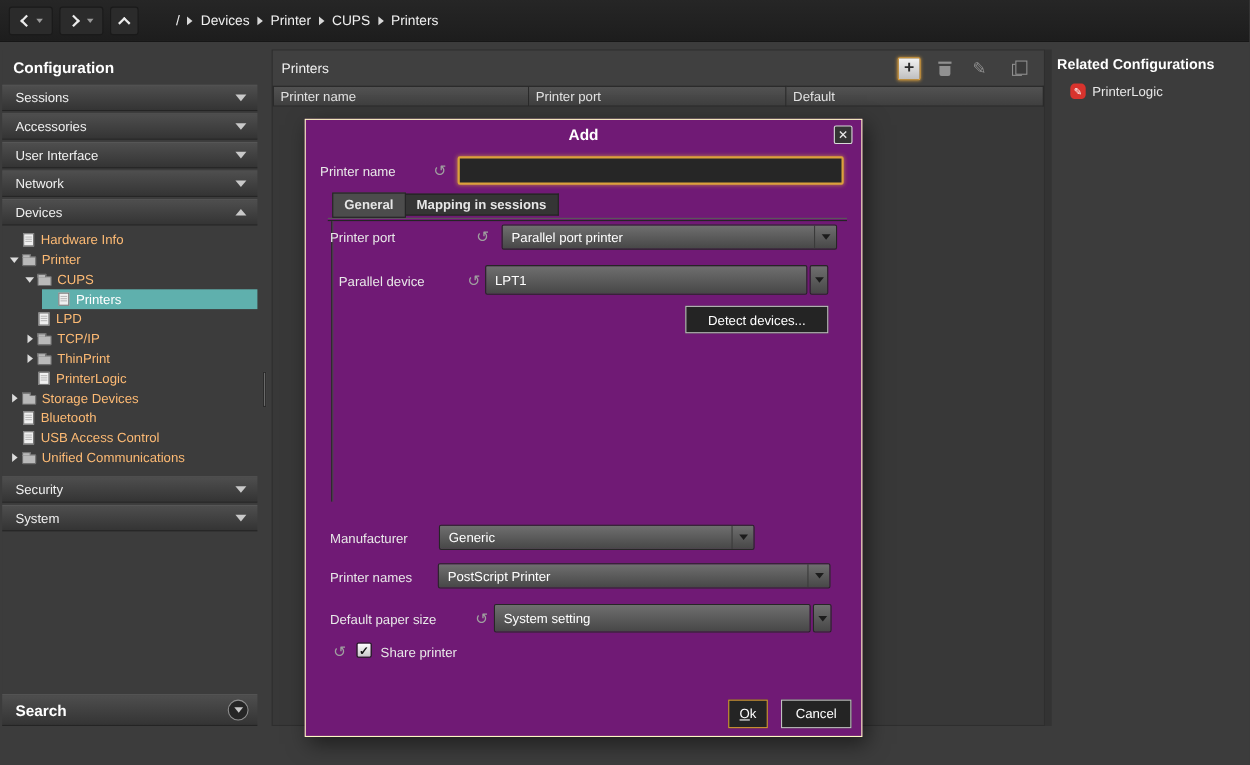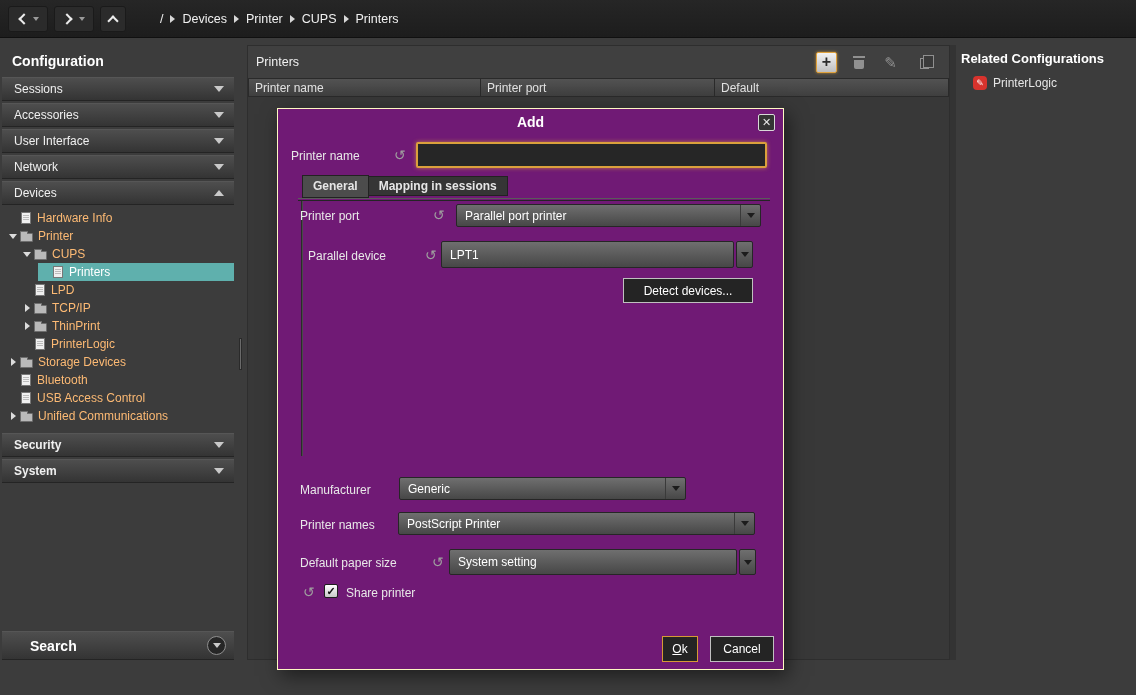--- a/index.html
+++ b/index.html
@@ -72,26 +72,26 @@
   .icon-file { width:10px; height:12px; background:#f0f0f0;
     border:1px solid #777; margin:0 6px 0 1px; position:relative; flex:none; }
   .icon-file::before { content:""; position:absolute; top:2px; left:1px;
     right:1px; height:1px; background:#bbb; box-shadow:0 2px 0 #bbb, 0 4px 0 #bbb; }
   .icon-folder { width:13px; height:9px; background:#b9b9b9;
     border:1px solid #6e6e6e; border-radius:1px; margin:3px 5px 0 0;
     position:relative; flex:none; }
   .icon-folder::before { content:""; position:absolute; top:-3px; left:-1px;
     width:6px; height:2px; background:#b9b9b9; border:1px solid #6e6e6e;
     border-bottom:none; }
-  .sect-bottom-wrap { margin-top:4px;font-weight:bold; }
+  .sect-bottom-wrap { margin-top:4px; }
   .search-head { margin-top:auto; height:29px; display:flex;
     align-items:center; justify-content:space-between; padding:0 8px 0 12px;
     background:linear-gradient(#4e4e4e,#343434);
     border-top:1px solid #565656; border-bottom:1px solid #242424; }
-  .search-head .lbl { font-size:14px; font-weight:bold; color:#fff;margin-left:16px; }
+  .search-head .lbl { font-size:14px; font-weight:bold; color:#fff; }
   .circle-btn { width:19px; height:19px; border-radius:50%;
     background:#262626; border:1px solid #8f8f8f; display:flex;
     align-items:center; justify-content:center; }
   .circle-btn .tri-down { border-left-width:4px; border-right-width:4px;
     border-top-width:5px; }
 
   
   .split-left { position:absolute; left:234px; top:45px; width:13px;
     height:615px; }
   .split-left .grip { position:absolute; left:5px; top:293px; width:3px;

